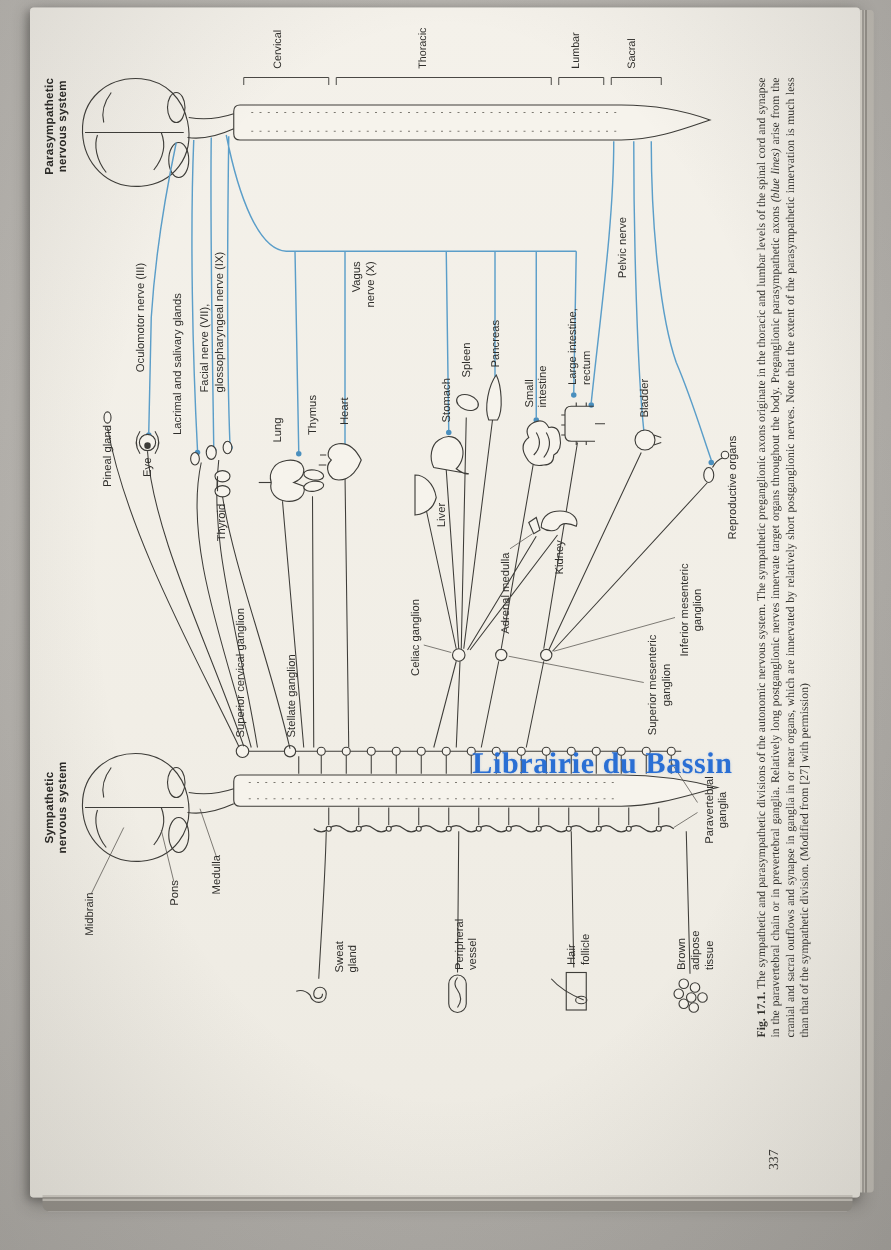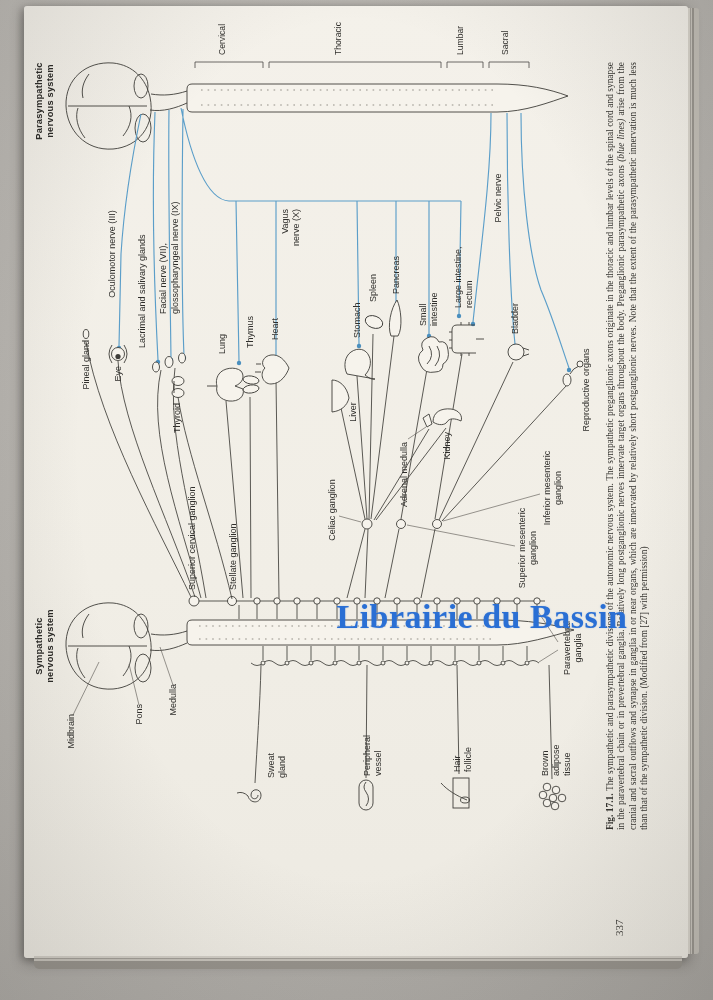--- a/index.html
+++ b/index.html
@@ -51,21 +51,21 @@
   }
   .caption b{font-weight:700;}
   .caption i{font-style:italic;}
   .pageno{
     position:absolute;left:10px;top:584px;
     font-family:"Liberation Serif",serif;font-size:11px;color:#3a3935;
   }
   .watermark{
     position:absolute;left:296px;top:598px;width:372px;z-index:50;
     text-align:center;font-family:"Liberation Serif",serif;font-weight:700;
-    font-size:34px;color:#2a6fd4;letter-spacing:.5px;
+    font-size:24px;color:#2a6fd4;letter-spacing:.5px;
     text-shadow:0 0 2px rgba(42,111,212,.25);
   }
 </style>
 </head>
 <body>
 
 <div class="page">
   <div class="upright">
 
     <svg width="930" height="650" viewBox="0 0 930 650" xmlns="http://www.w3.org/2000/svg">

